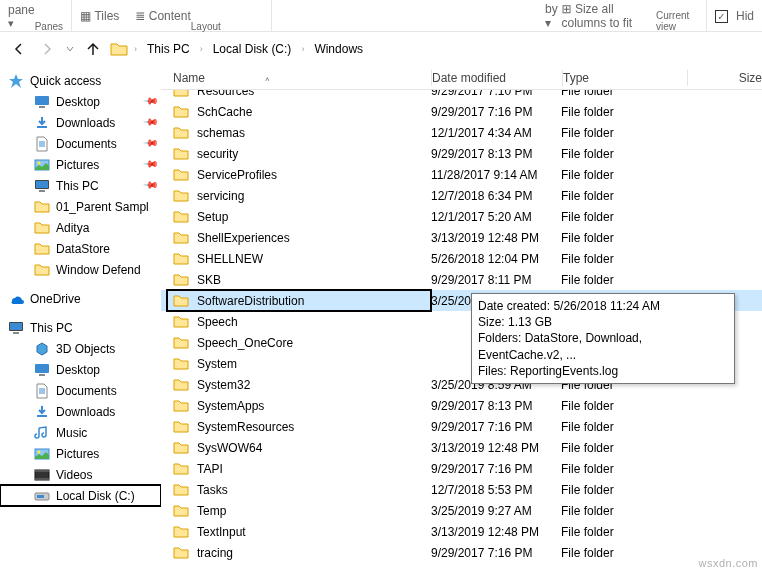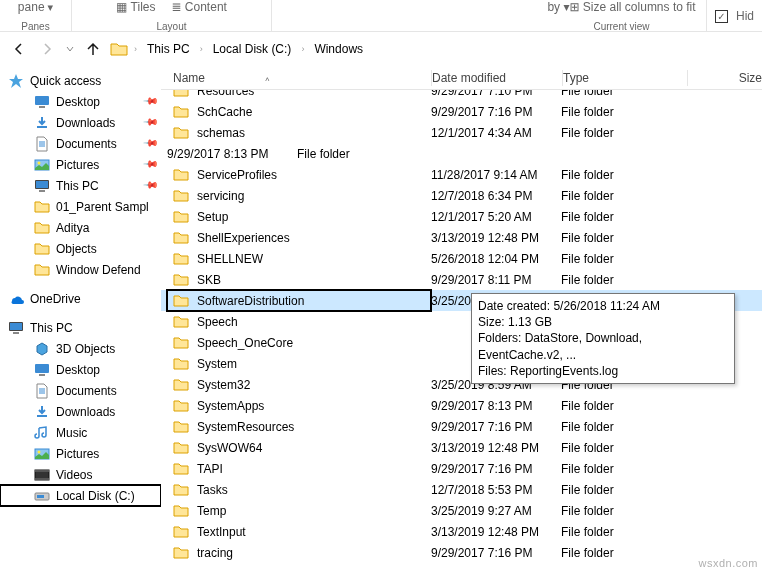--- a/index.html
+++ b/index.html
@@ -1,18 +1,18 @@
 <!DOCTYPE html>
 <html><head>
 <meta charset="utf-8">
 <style>
 * { margin:0; padding:0; box-sizing:border-box; font-family:"Segoe UI",Tahoma,sans-serif; font-size:12px; }
 body { background:#fff; width:762px; height:575px; overflow:hidden; color:#000; }
 .ribbon-bottom { display:flex; align-items:flex-start; height:32px; border-bottom:1px solid #e5e5e5; background:#fff; }
-.ribbon-group { display:flex; flex-direction:column; align-items:center; padding:0 8px; border-right:1px solid #e5e5e5; height:32px; font-size:10px; color:#666; }
+.ribbon-group { display:flex; flex-direction:row; align-items:center; padding:0 8px; border-right:1px solid #e5e5e5; height:32px; font-size:10px; color:#666; }
 .ribbon-group.small { flex-direction:row; gap:4px; align-items:center; }
 .ribbon-label { font-size:10px; color:#666; margin-top:auto; }
 .nav-bar { display:flex; align-items:center; height:34px; padding:4px 8px; gap:6px; }
 .nav-arrow { width:22px; height:22px; display:flex; align-items:center; justify-content:center; color:#999; }
 .nav-arrow.enabled { color:#1a1a1a; }
 .address-bar { display:flex; align-items:center; gap:4px; flex:1; font-size:12px; }
 .address-sep { color:#999; font-size:9px; padding:0 2px; }
 .crumb { padding:2px 4px; }
 .content { display:flex; height:calc(575px - 66px); }
 .nav-pane { width:161px; border-right:0px; overflow:hidden; padding-top:4px; }
@@ -186,21 +186,21 @@
           </svg>
         </span>
         <span>Aditya</span>
       </div>
     <div class="nav-item child">
         <span class="nav-icon">
           <svg width="16" height="16" viewBox="0 0 16 16">
             <path d="M1 3 h5 l2 2 h7 v8 h-14 z" fill="#ffe699" stroke="#dca100"></path>
           </svg>
         </span>
-        <span>Objects</span>
+        <span>DataStore</span>
       </div>
     <div class="nav-item child">
         <span class="nav-icon">
           <svg width="16" height="16" viewBox="0 0 16 16">
             <path d="M1 3 h5 l2 2 h7 v8 h-14 z" fill="#ffe699" stroke="#dca100"></path>
           </svg>
         </span>
         <span>Window Defend</span>
       </div>
     <div class="nav-spacer"></div>
@@ -337,20 +337,28 @@
               <svg width="16" height="16" viewBox="0 0 16 16">
                 <path d="M1 3 h5 l2 2 h7 v8 h-14 z" fill="#ffe699" stroke="#dca100"></path>
               </svg>
             </span>
             <span>schemas</span>
           </div>
           <div class="cell-date">12/1/2017 4:34 AM</div>
           <div class="cell-type">File folder</div>
         </div>
         <div class="file-row">
+          <div class="cell-name-box">
+            <span class="folder-ico">
+              <svg width="16" height="16" viewBox="0 0 16 16">
+                <path d="M1 3 h5 l2 2 h7 v8 h-14 z" fill="#ffe699" stroke="#dca100"></path>
+              </svg>
+            </span>
+            <span>security</span>
+          </div>
           <div class="cell-date">9/29/2017 8:13 PM</div>
           <div class="cell-type">File folder</div>
         </div>
         <div class="file-row">
           <div class="cell-name-box">
             <span class="folder-ico">
               <svg width="16" height="16" viewBox="0 0 16 16">
                 <path d="M1 3 h5 l2 2 h7 v8 h-14 z" fill="#ffe699" stroke="#dca100"></path>
               </svg>
             </span>

